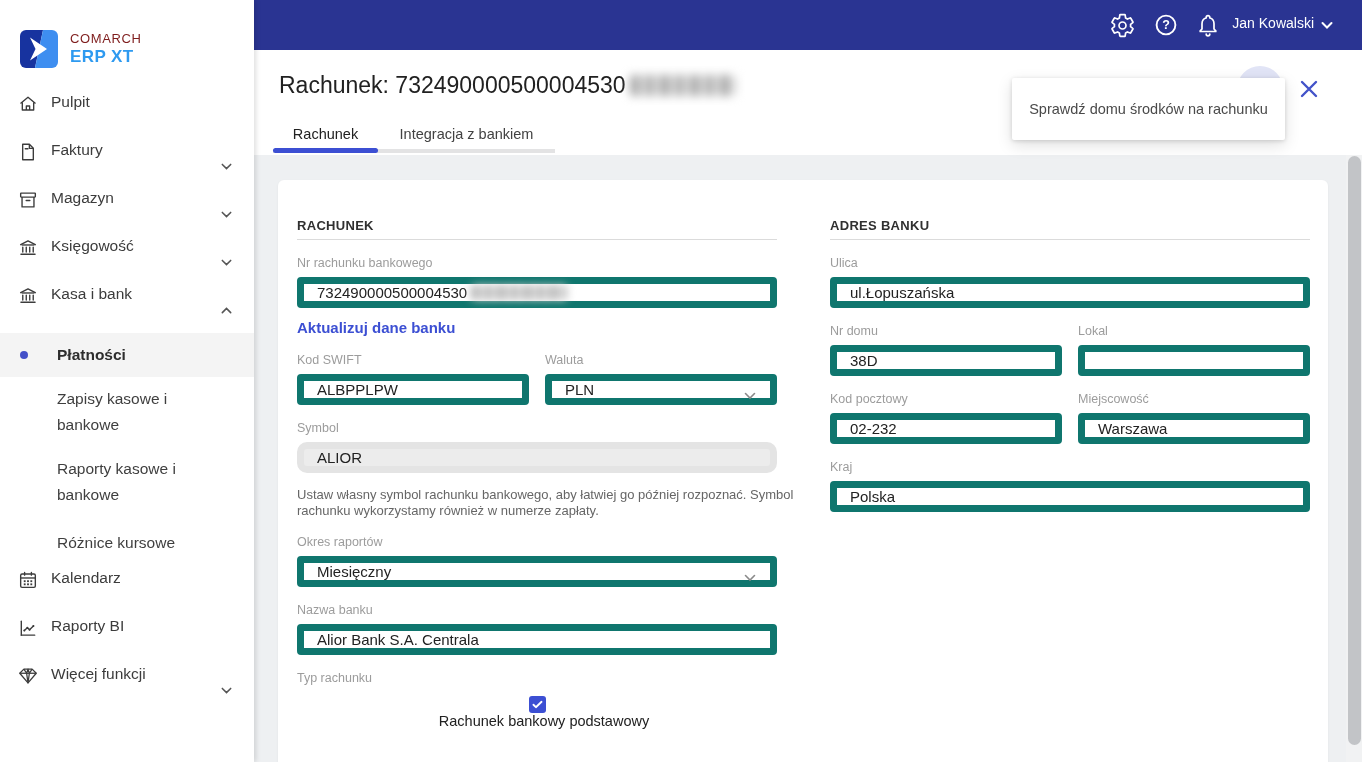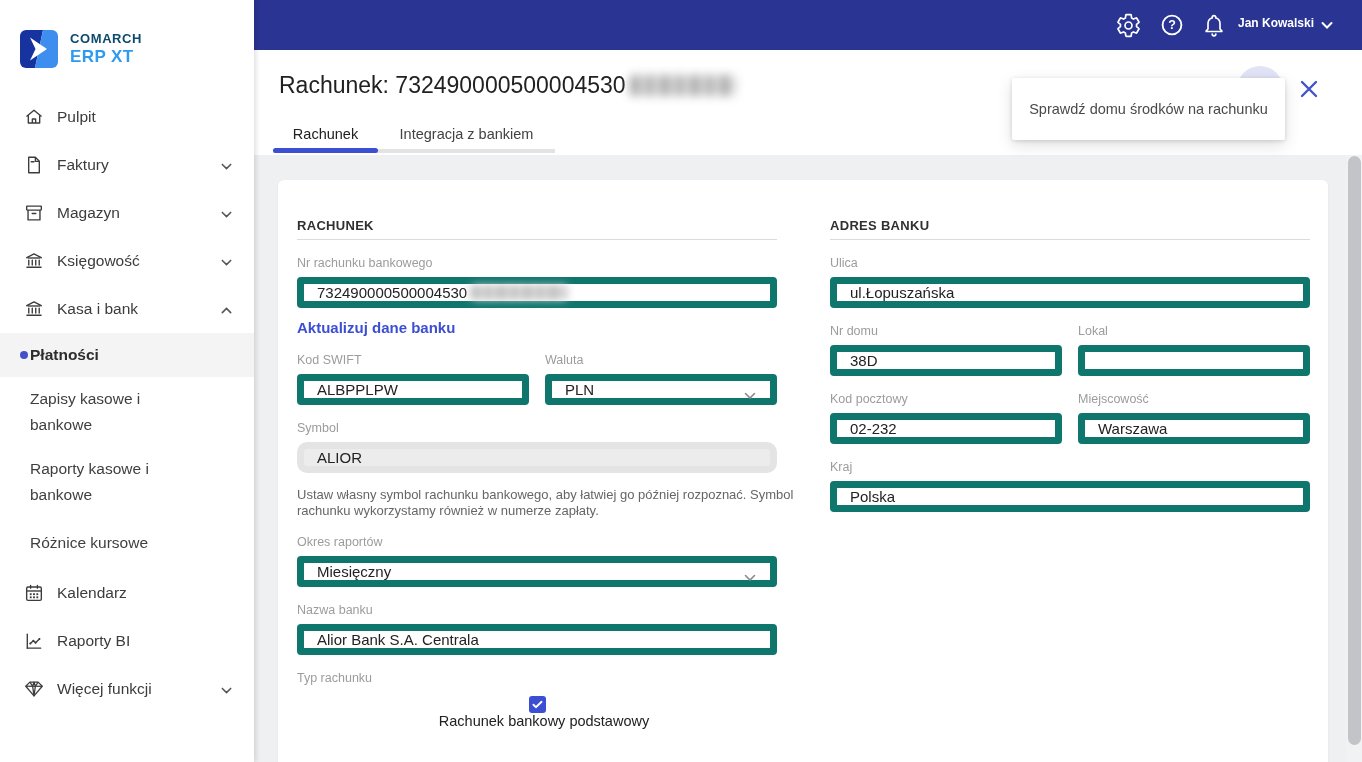--- a/index.html
+++ b/index.html
@@ -4,35 +4,35 @@
 <style>
   * { margin:0; padding:0; box-sizing:border-box; }
   html,body { width:1362px; height:762px; }
   body { position:relative; overflow:hidden; background:#eef0f2; font-family:"Liberation Sans",sans-serif; }
 
   
   .topbar { position:absolute; left:254px; top:0; width:1108px; height:50px; background:#2a3492;
             display:flex; align-items:center; justify-content:flex-end; padding-right:28px; z-index:2; }
   .topbar .ic { display:flex; align-items:center; justify-content:center; cursor:pointer; }
   .topbar .gap { width:18px; }
-  .user-name { color:#fff; font-weight:bold; font-size:12px; margin:0 6px 4px 12px; }
+  .user-name { color:#fff; font-weight:normal; font-size:14px; margin:0 6px 4px 12px; }
 
   
   .sidebar { position:absolute; left:0; top:0; width:254px; height:762px; background:#fff;
              box-shadow:2px 0 5px rgba(0,0,0,.13); z-index:10; }
   .logo-row { display:flex; align-items:center; padding:30px 0 0 20px; }
   .logo-text { margin-left:12px; }
-  .logo-text .l1 { color:#0c4a6e; font-size:13px; font-weight:bold; letter-spacing:.6px; }
+  .logo-text .l1 { color:#7f1d1d; font-size:13px; font-weight:normal; letter-spacing:.6px; }
   .logo-text .l2 { color:#2e9af0; font-size:17px; font-weight:bold; letter-spacing:.4px; margin-top:1px; }
   .nav { position:absolute; top:93px; left:0; right:0; }
-  .nav-item { height:48px; display:flex; align-items:center; padding-left:22px; position:relative; cursor:pointer; }
+  .nav-item { height:48px; display:flex; padding-left:16px; position:relative; cursor:pointer; }
   .nav-item .nicon { width:24px; display:flex; justify-content:center; }
   .nav-item .nlabel { margin-left:11px; font-size:15.5px; color:#3c3c3c; }
   .chev { position:absolute; right:21px; top:50%; margin-top:-6px; }
-  .sub-item { display:flex; align-items:center; padding-left:30px; padding-right:58px; font-size:15.5px; color:#3f3f3f; cursor:pointer; position:relative; }
+  .sub-item { display:flex; align-items:center; padding-left:57px; padding-right:58px; font-size:15.5px; color:#3f3f3f; cursor:pointer; position:relative; }
   .sub-item.h44 { height:44px; }
   .sub-item.two { height:70px; line-height:26px; }
   .sub-item.h52 { height:52px; }
   .sub-item.active { background:#f4f4f4; font-weight:bold; color:#2d2d2d; }
   .dot { position:absolute; left:20px; top:50%; margin-top:-4px; width:8px; height:8px; border-radius:50%; background:#4450c8; }
 
   
   .header { position:absolute; left:254px; top:50px; width:1108px; height:105px; background:#fff; z-index:1; }
   .page-title { position:absolute; left:25px; top:22px; font-size:23px; color:#212121; display:flex; align-items:center; }
   .redact-title { width:106px; height:21px; margin-left:4px; border-radius:4px; filter:blur(5px);

